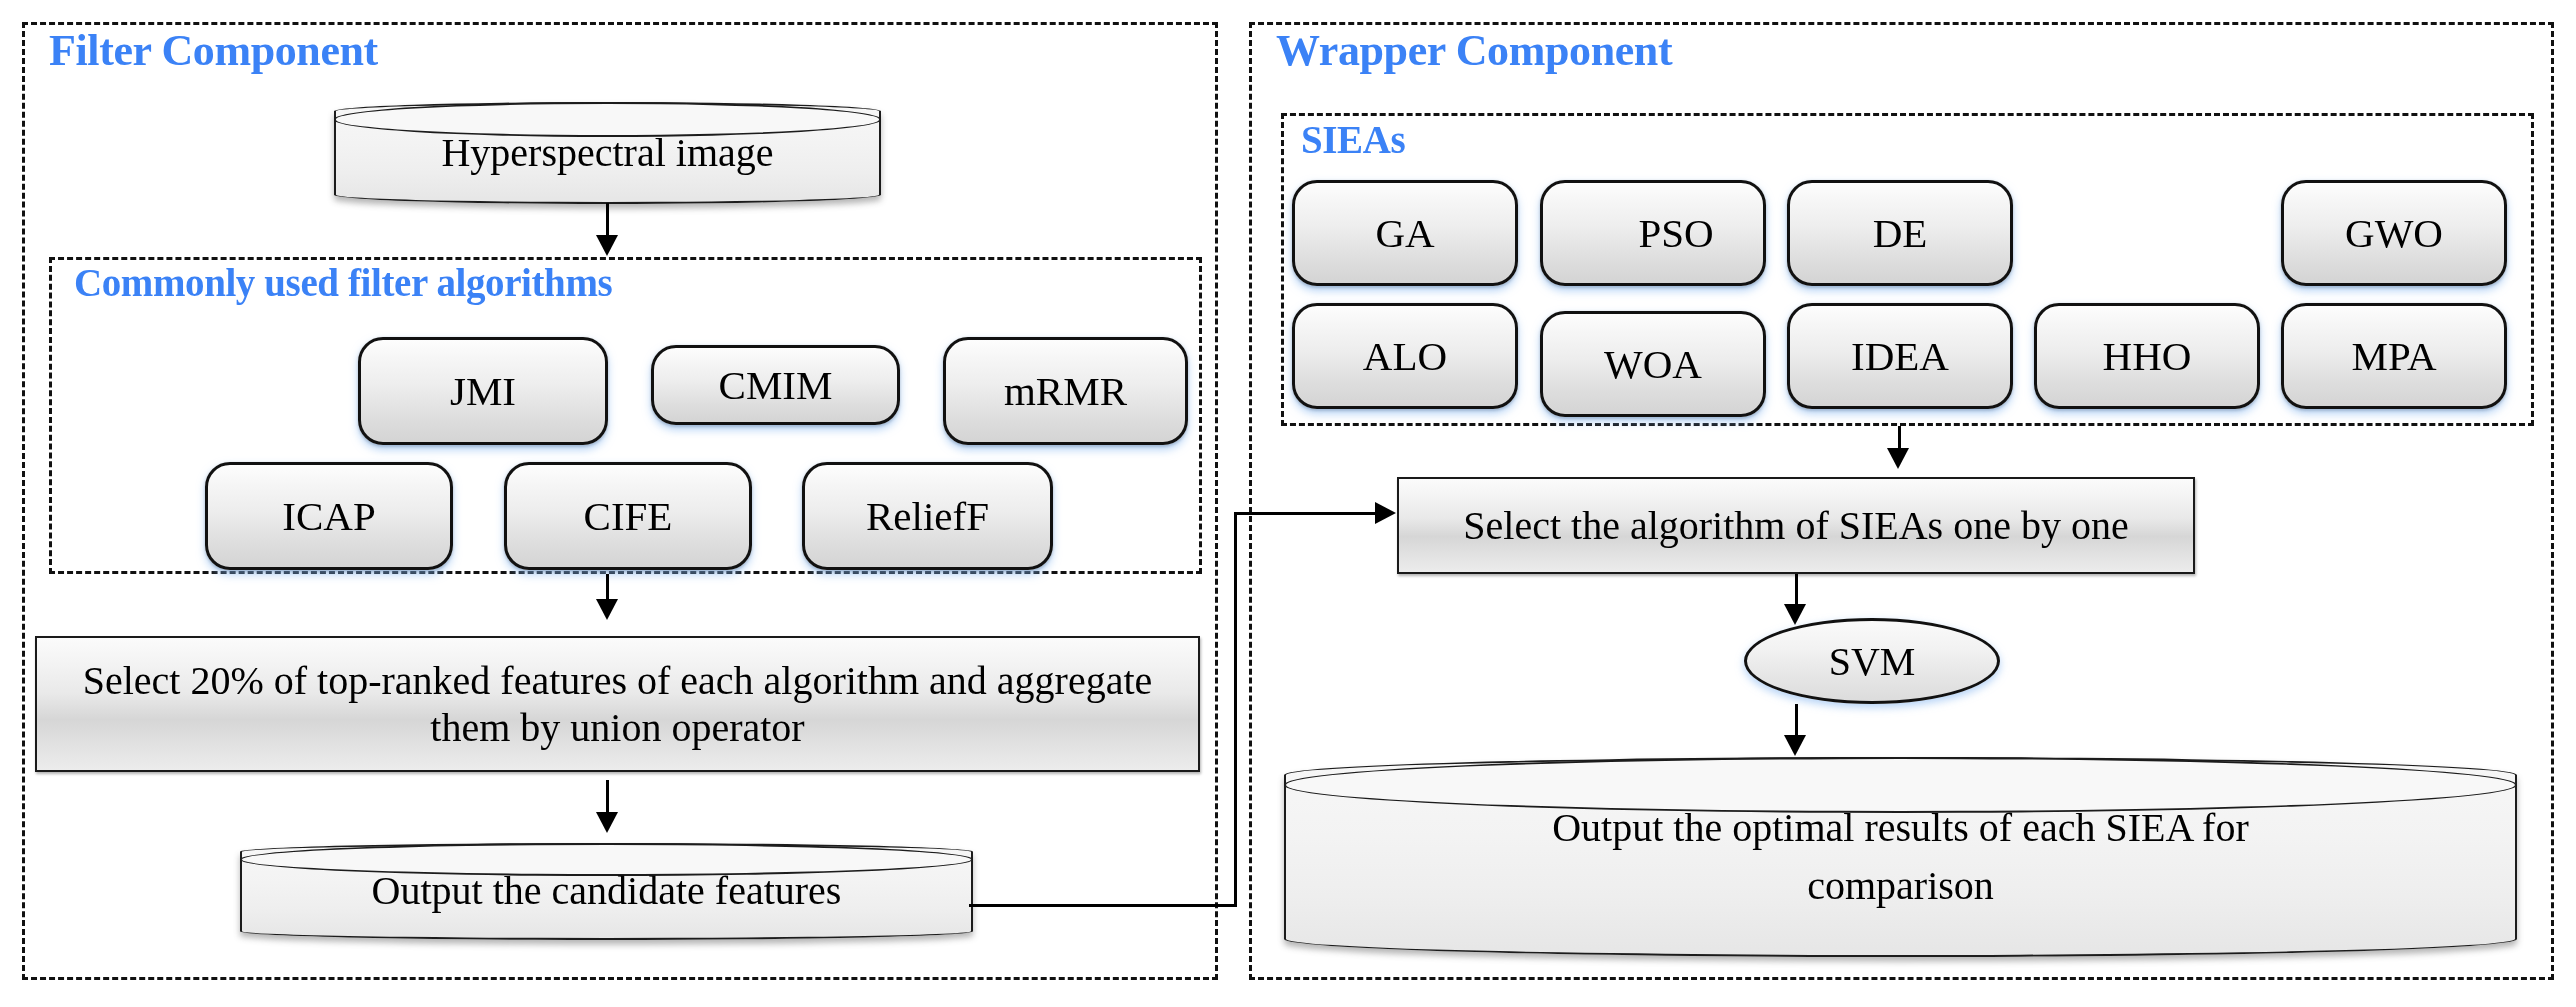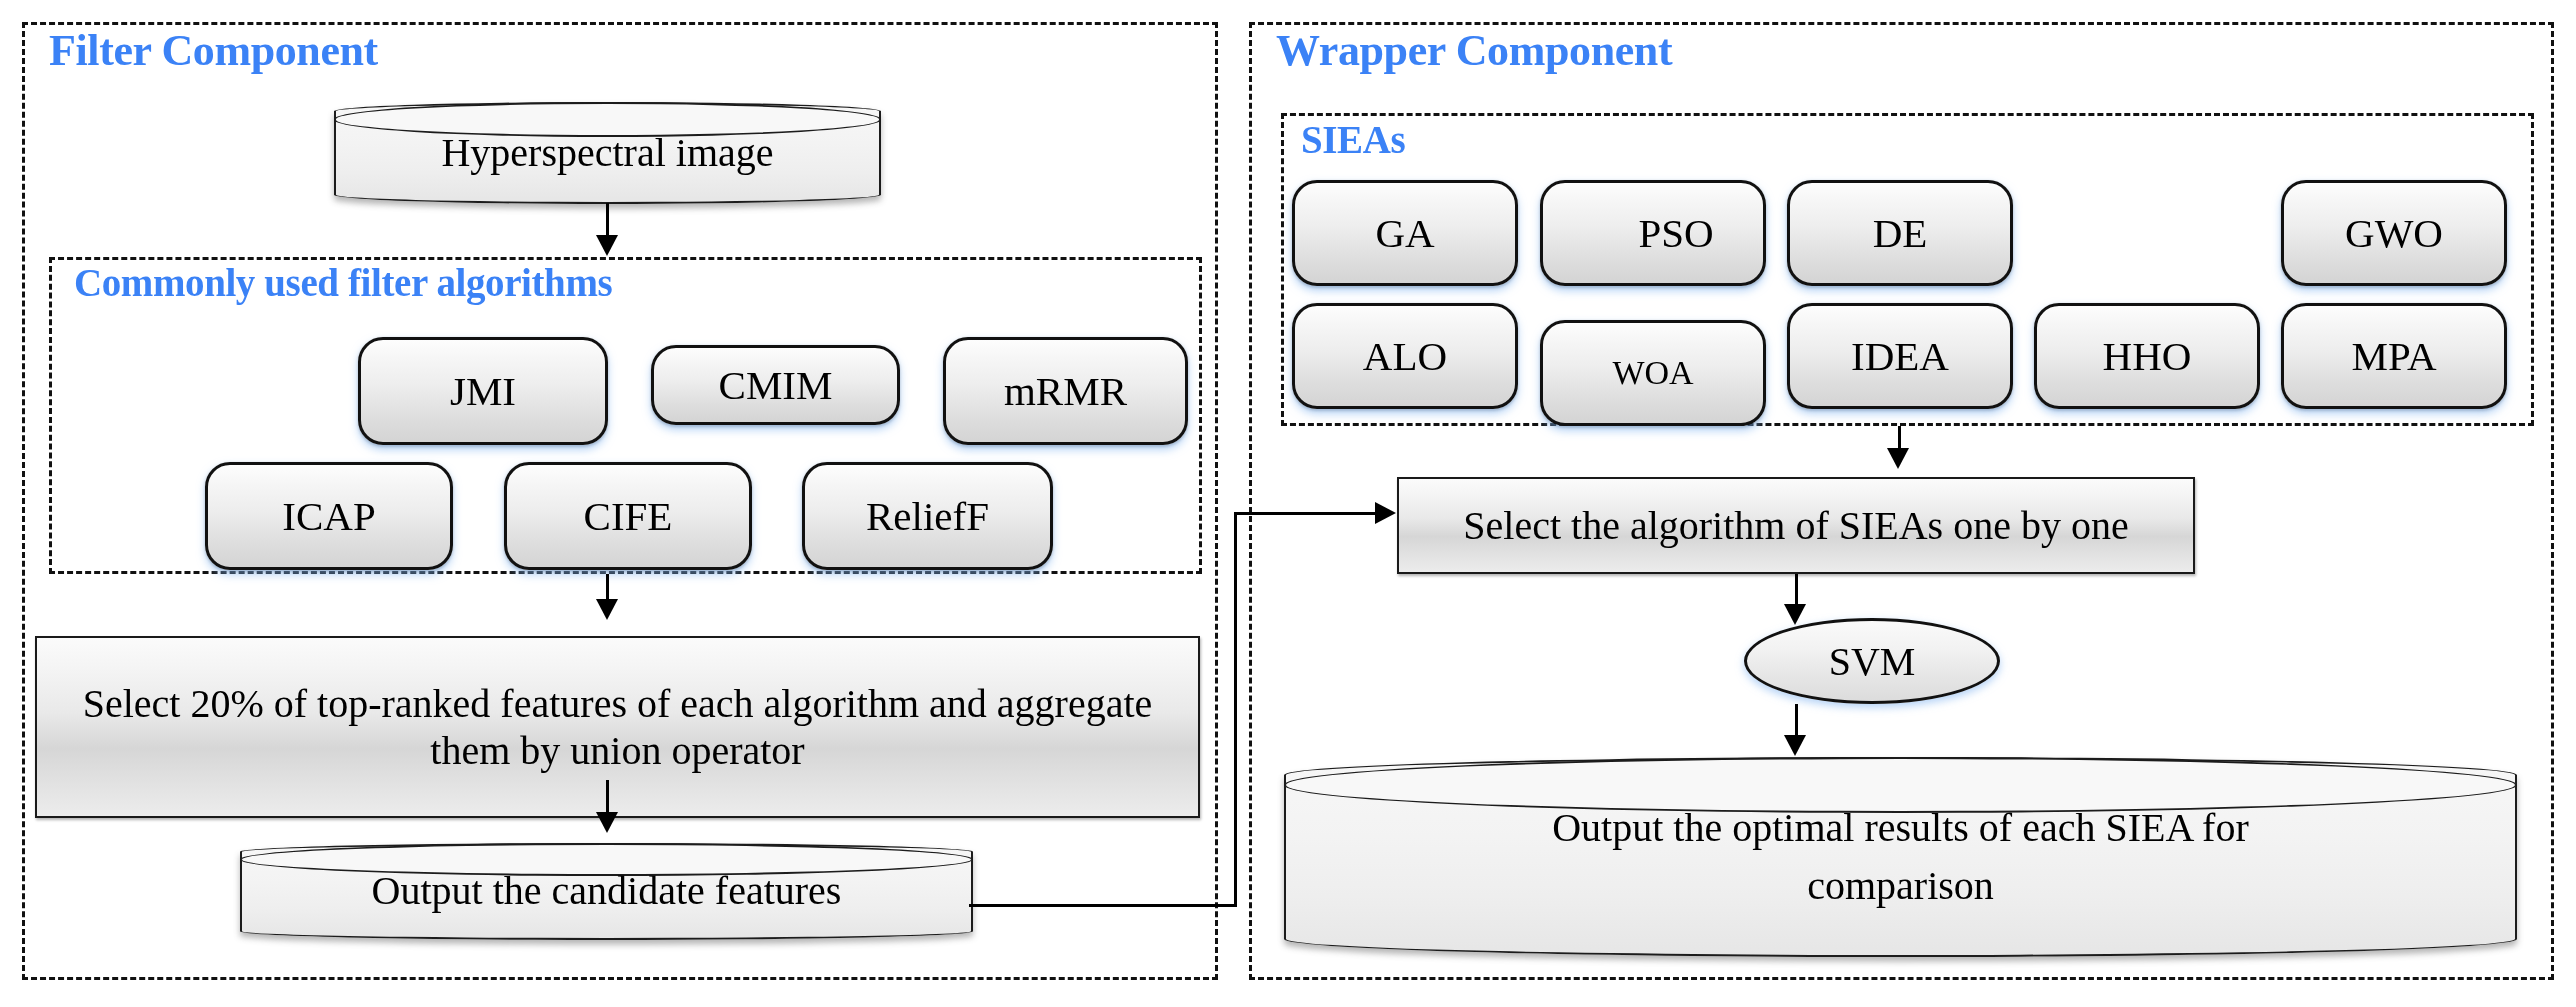--- a/index.html
+++ b/index.html
@@ -191,21 +191,21 @@
   <div class="chip" style="left:651px; top:345px; width:249px; height:80px; font-size:41px;text-align:center;">CMIM</div>
   <div class="chip" style="left:943px; top:337px; width:245px; height:108px; font-size:41px;">mRMR</div>
 
   <div class="chip" style="left:205px; top:462px; width:248px; height:108px; font-size:41px;">ICAP</div>
   <div class="chip" style="left:504px; top:462px; width:248px; height:108px; font-size:41px;">CIFE</div>
   <div class="chip" style="left:802px; top:462px; width:251px; height:108px; font-size:41px;">ReliefF</div>
 
   <div class="vline" style="left:606px; top:574px; height:37px;"></div>
   <div class="arrow-down" style="left:596px; top:599px;"></div>
 
-  <div class="procbox" style="left:35px; top:636px; width:1165px; height:182px;">
+  <div class="procbox" style="left:35px; top:636px; width:1165px; height:136px;">
     <span style="font-size:40px; line-height:1.18; padding:0 5.3px;">Select 20% of top-ranked features of each algorithm and aggregate them by union operator</span>
   </div>
 
   <div class="vline" style="left:606px; top:780px; height:44px;"></div>
   <div class="arrow-down" style="left:596px; top:812px;"></div>
 
   <div class="cyl" style="left:240px; top:843px; width:733px; height:97px;">
     <div class="cyl-body"></div>
     <div class="cyl-top"></div>
     <div class="cyl-label" style="font-size:40px;">Output the candidate features</div>
@@ -216,21 +216,21 @@
 
   <div class="panel" style="left:1281px; top:113px; width:1253px; height:313px;"></div>
   <div class="panel-title" style="left:1301px; top:117px; font-size:39px;">SIEAs</div>
 
   <div class="chip" style="left:1292px; top:180px; width:226px; height:106px; font-size:41px;">GA</div>
   <div class="chip" style="left:1540px; top:180px; width:226px; height:106px; font-size:41px;padding-left:46px;">PSO</div>
   <div class="chip" style="left:1787px; top:180px; width:226px; height:106px; font-size:41px;">DE</div>
   <div class="chip" style="left:2281px; top:180px; width:226px; height:106px; font-size:41px;">GWO</div>
 
   <div class="chip" style="left:1292px; top:303px; width:226px; height:106px; font-size:41px;">ALO</div>
-  <div class="chip" style="left:1540px; top:320px; width:226px; height:106px; font-size:34px;">WOA</div>
+  <div class="chip" style="left:1540px; top:311px; width:226px; height:106px; font-size:41px;">WOA</div>
   <div class="chip" style="left:1787px; top:303px; width:226px; height:106px; font-size:41px;">IDEA</div>
   <div class="chip" style="left:2034px; top:303px; width:226px; height:106px; font-size:41px;">HHO</div>
   <div class="chip" style="left:2281px; top:303px; width:226px; height:106px; font-size:41px;">MPA</div>
 
   <div class="vline" style="left:1898px; top:426px; height:35px;"></div>
   <div class="arrow-down" style="left:1887px; top:448px;"></div>
 
   <div class="procbox" style="left:1397px; top:477px; width:798px; height:97px;">
     <span style="font-size:40px; line-height:1.15; padding:0 7px;">Select the algorithm of SIEAs one by one</span>
   </div>

